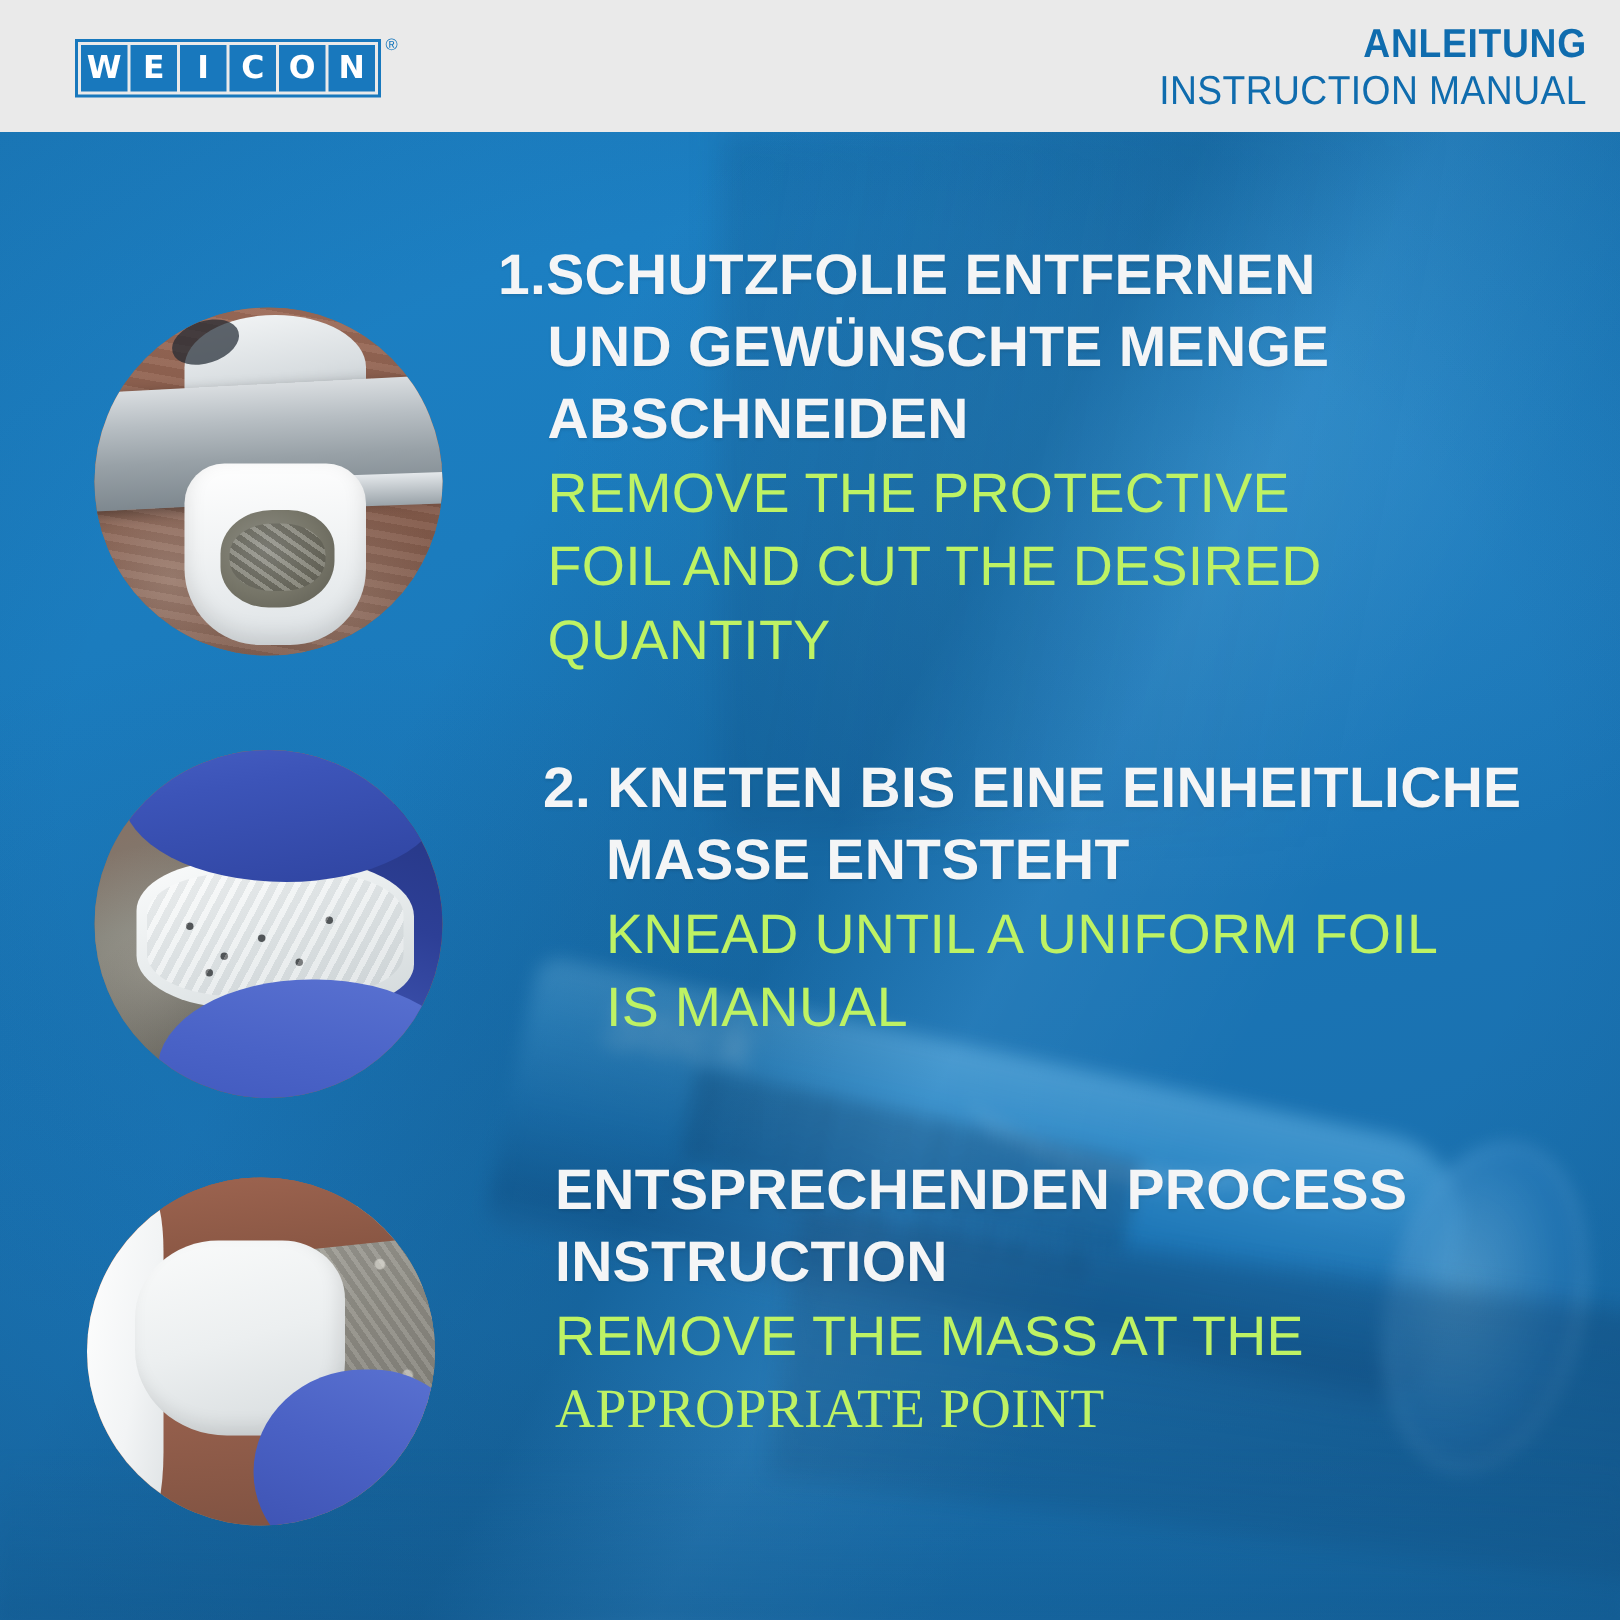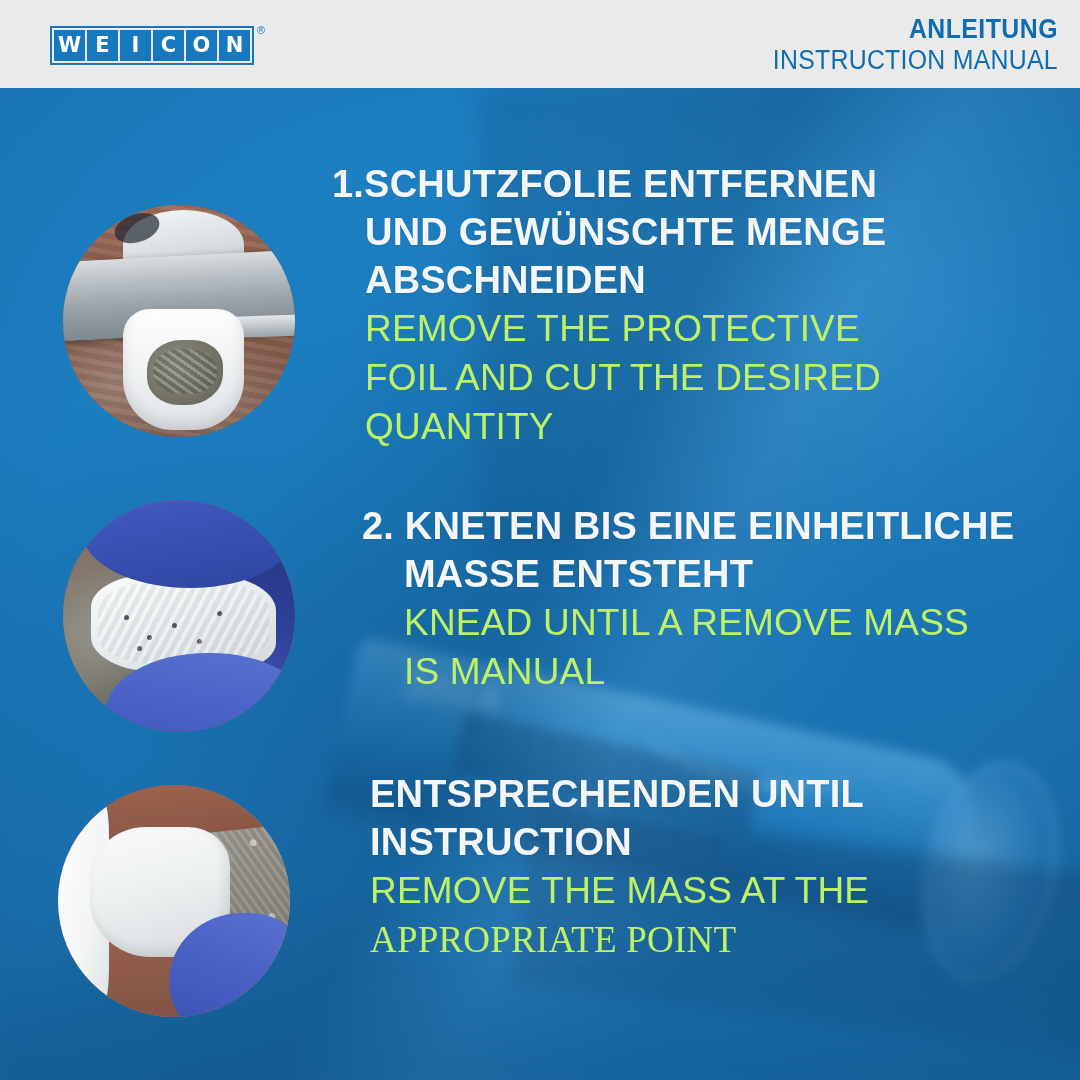--- a/index.html
+++ b/index.html
@@ -516,39 +516,39 @@
             <span class="p2-speck" style="left:68%; top:38%;"></span>
             <span class="p2-speck" style="left:25%; top:74%;"></span>
           </div>
           <div class="p2-glove-top"></div>
           <div class="p2-glove-bottom"></div>
         </div>
       </div>
       <div class="step-text" style="left:330px; top:414px;margin-left:32px;">
         <div class="line-de">2. KNETEN BIS EINE EINHEITLICHE</div>
         <div class="line-de" style="padding-left:42px;">MASSE ENTSTEHT</div>
-        <div class="line-en" style="padding-left:42px;">KNEAD UNTIL A REMOVE MASS</div>
+        <div class="line-en" style="padding-left:42px;">KNEAD UNTIL A UNIFORM FOIL</div>
         <div class="line-en" style="padding-left:42px;">IS MANUAL</div>
       </div>
     </div>
 
     <div class="step">
       <div class="step-photo" style="left:58px; top:697px; width:232px; height:232px;">
         <div class="photo-inner">
           <div class="p3-bg"></div>
           <div class="p3-mortar"></div>
           <div class="p3-brick-top"></div>
           <div class="p3-brick-bot"></div>
           <div class="p3-white-strip"></div>
           <div class="p3-putty"></div>
           <div class="p3-glove"></div>
         </div>
       </div>
       <div class="step-text" style="left:328px; top:682px;">
-        <div class="line-de" style="padding-left:42px;">ENTSPRECHENDEN UNTIL</div>
+        <div class="line-de" style="padding-left:42px;">ENTSPRECHENDEN PROCESS</div>
         <div class="line-de" style="padding-left:42px;">INSTRUCTION</div>
         <div class="line-en" style="padding-left:42px;">REMOVE THE MASS AT THE</div>
         <div class="line-en" style="padding-left:42px;font-family:Liberation Serif, serif;">APPROPRIATE POINT</div>
       </div>
     </div>
 
   </div>
 </div>
 
 </body></html>

